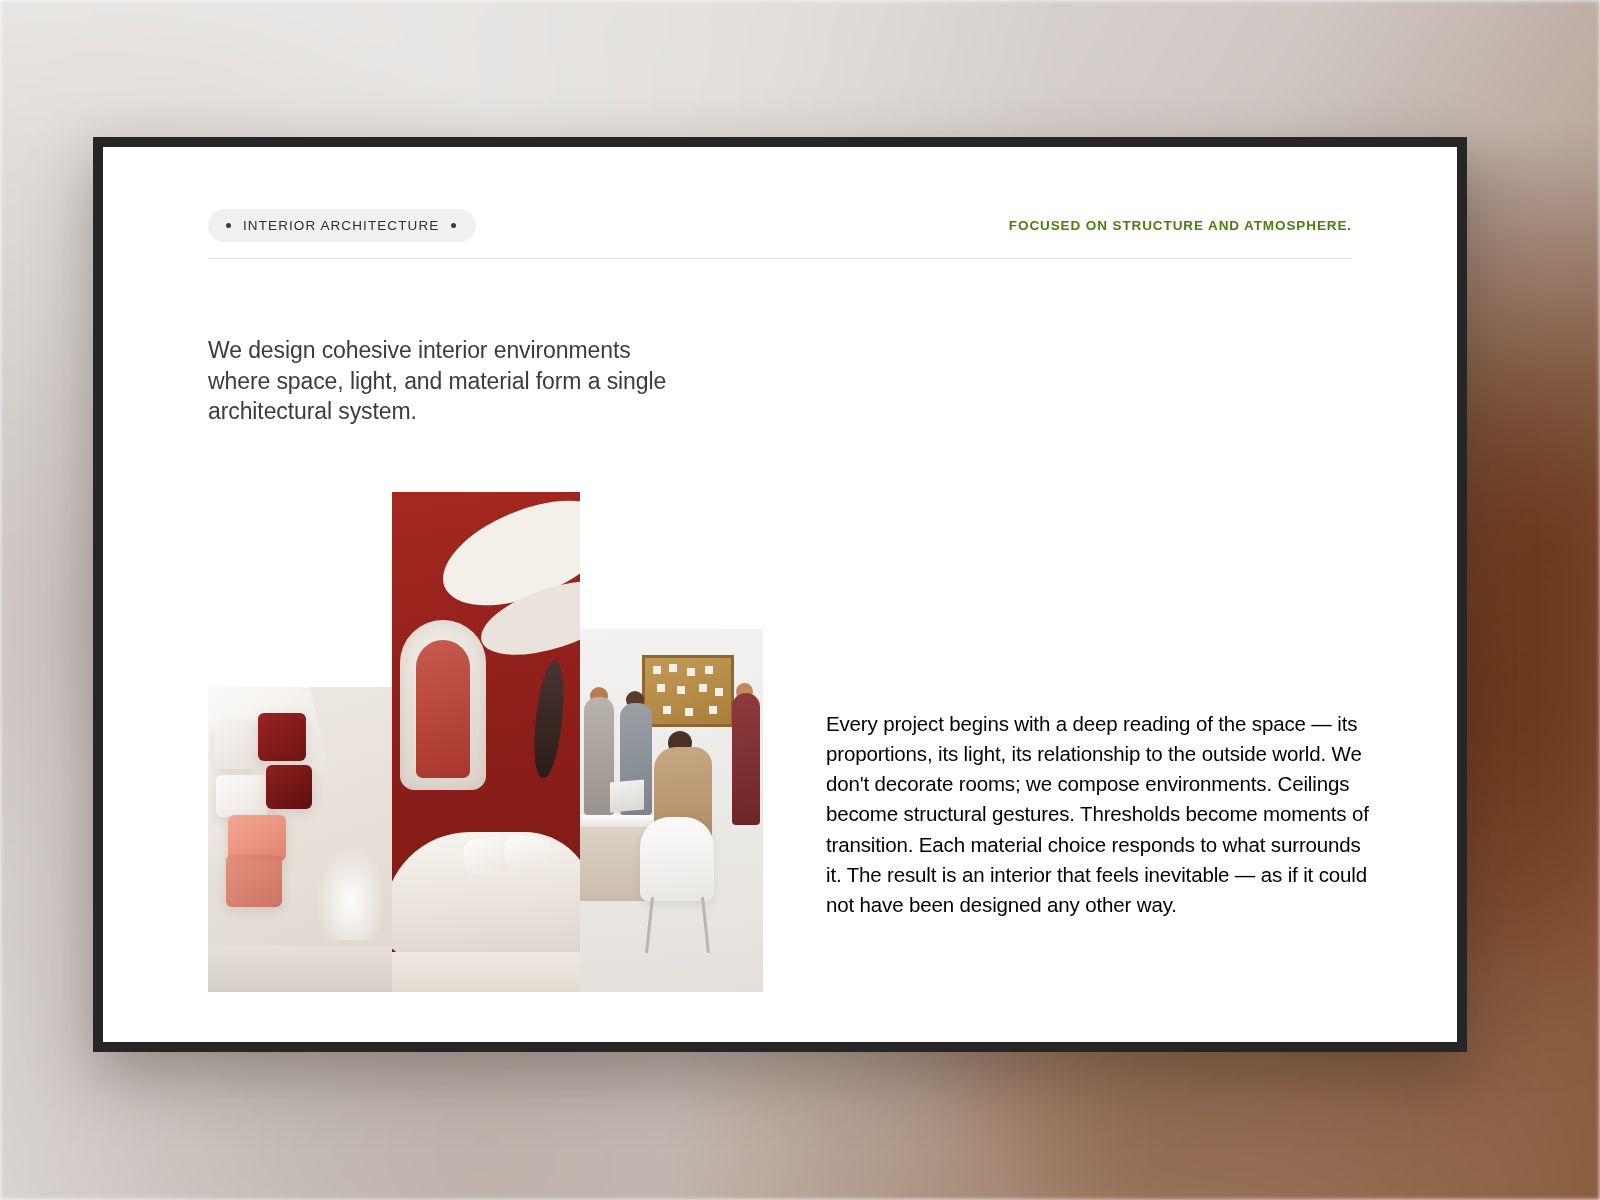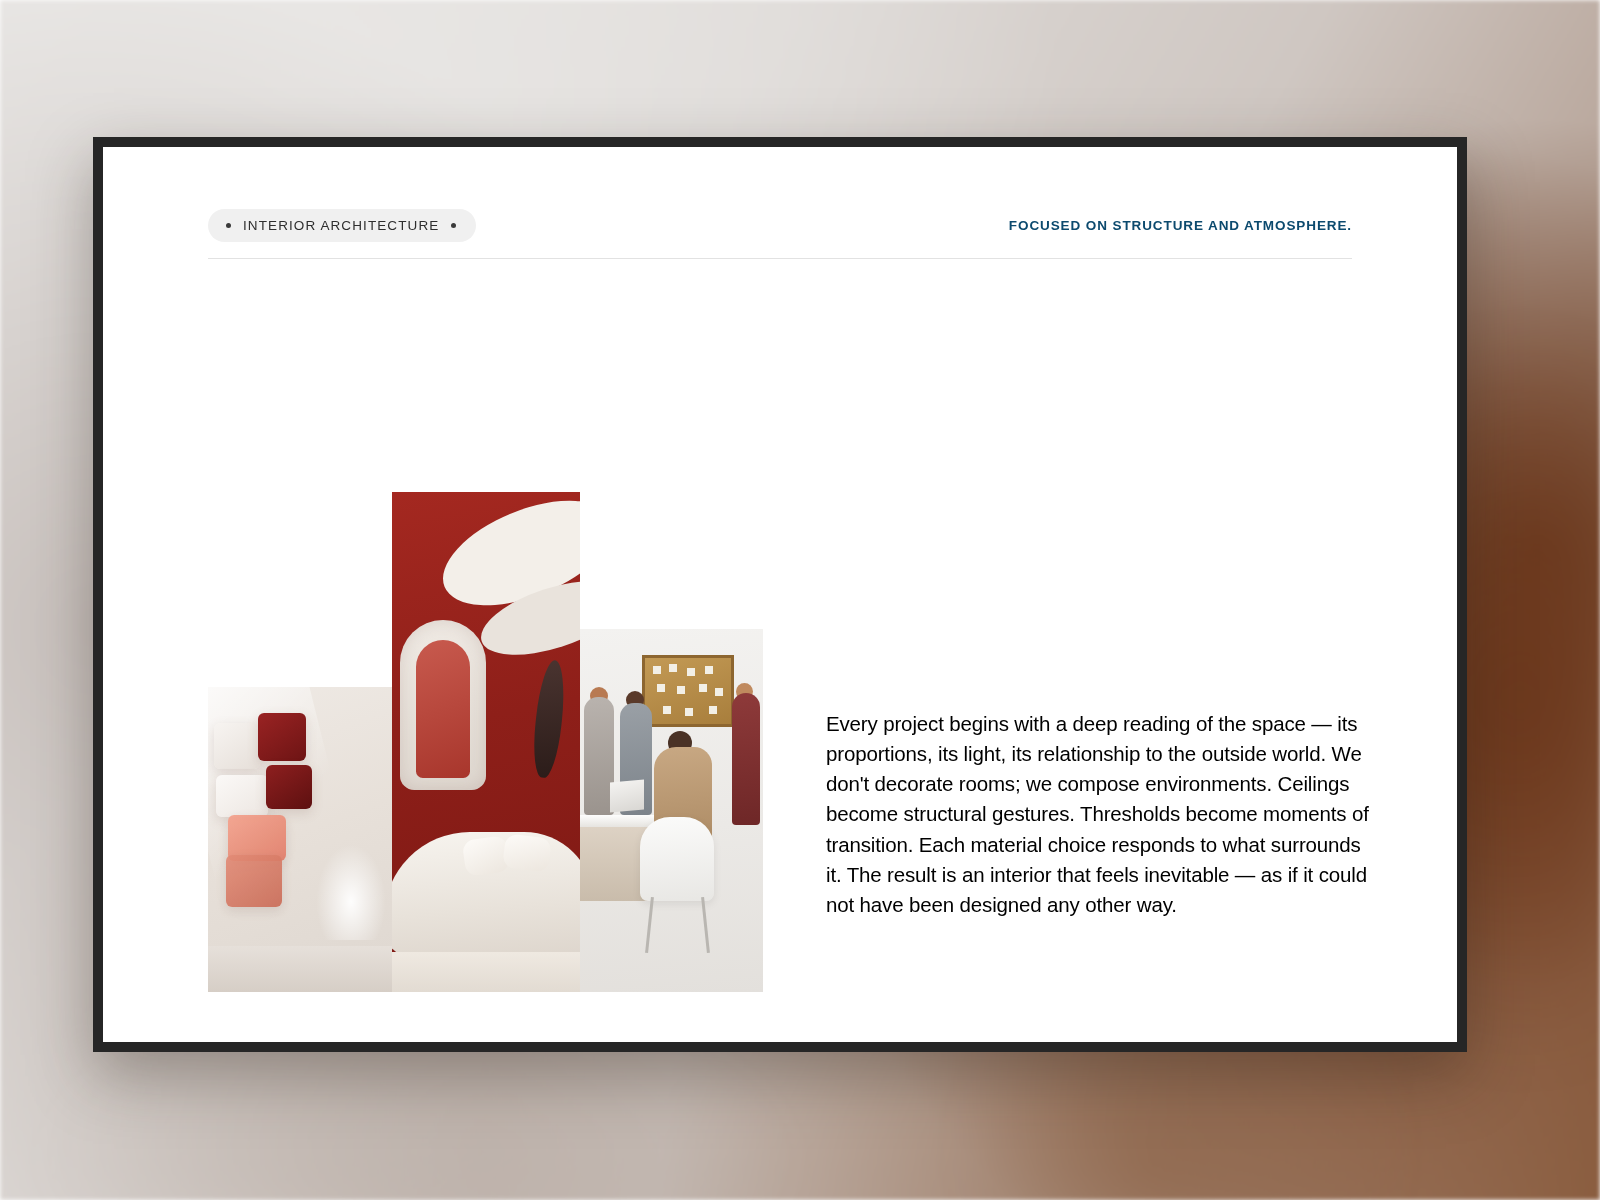--- a/index.html
+++ b/index.html
@@ -85,21 +85,21 @@
   .eyebrow-text {
     font-size: 13.5px;
     letter-spacing: 1.1px;
     color: #2e2e2e;
     font-weight: 500;
     white-space: nowrap;
   }
   .header-right {
     font-size: 13.5px;
     letter-spacing: 0.9px;
-    color: #0c4a6e;
+    color: #4d7c0f;
     font-weight: 600;
     white-space: nowrap;
   }
   .rule {
     position: absolute;
     left: 105px;
     right: 105px;
     top: 111px;
     height: 1px;
     background: #e2e2e2;
@@ -394,20 +394,21 @@
       <div class="eyebrow-pill">
         <span class="dot"></span>
         <span class="eyebrow-text">INTERIOR ARCHITECTURE</span>
         <span class="dot"></span>
       </div>
       <div class="header-right">FOCUSED ON STRUCTURE AND ATMOSPHERE.</div>
     </div>
 
     <div class="rule"></div>
 
+    <div class="intro">We design cohesive interior environments where space, light, and material form a single architectural system.</div>
 
     <div class="collage">
 
       <div class="img img-left">
         <div class="sun"></div>
         <div class="blk b1"></div>
         <div class="blk b2"></div>
         <div class="blk b3"></div>
         <div class="blk b4"></div>
         <div class="blk b5"></div>

